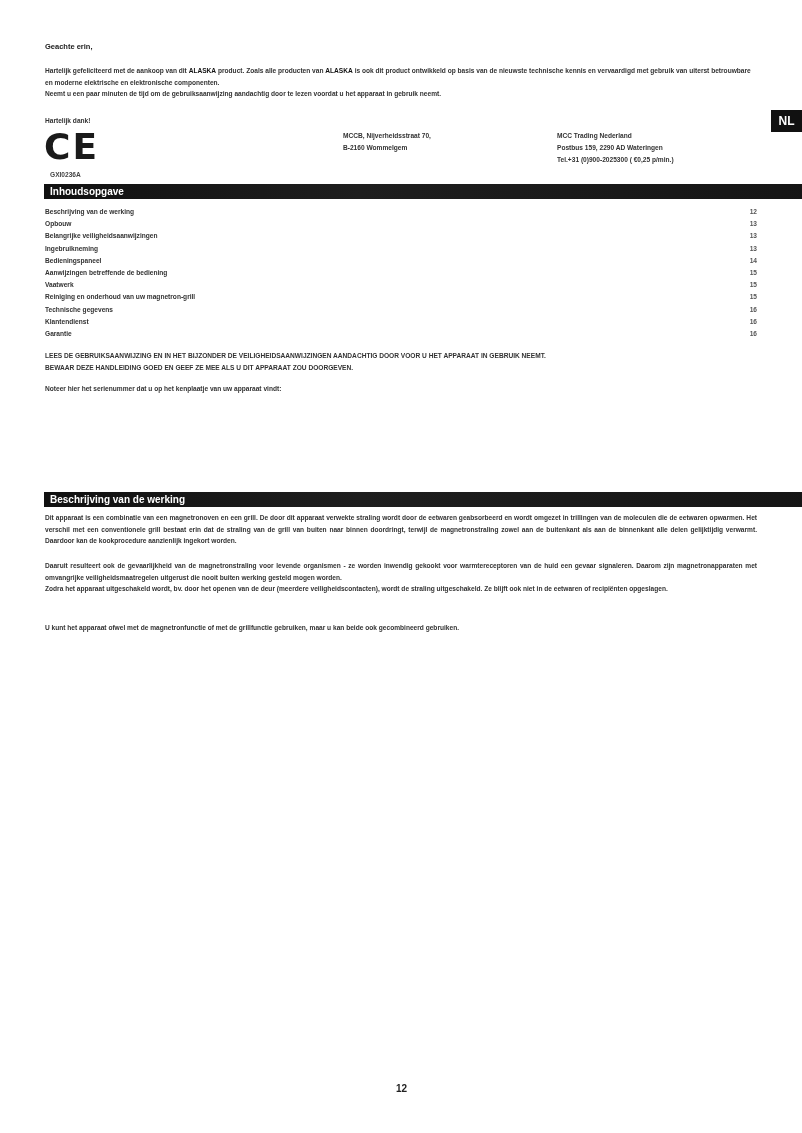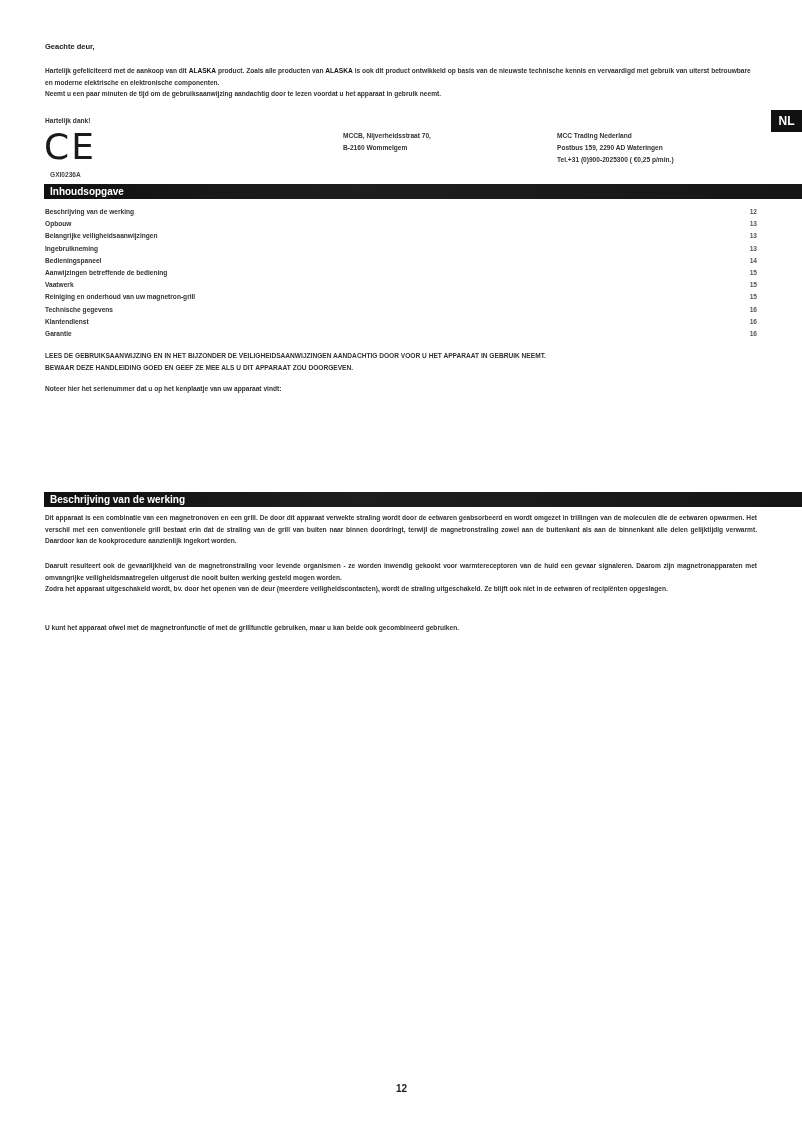--- a/index.html
+++ b/index.html
@@ -5,38 +5,38 @@
     html, body { margin: 0; padding: 0; }
     body {
       width: 802px; height: 1133px; background: #ffffff; position: relative; overflow: hidden;
       font-family: "Liberation Sans", sans-serif; color: #2a2a2a;
     }
     .abs { position: absolute; font-weight: bold; }
     .greeting { left: 45px; top: 42px; font-size: 7.5px; font-weight: bold; color: #1a1a1a; }
     .intro { left: 45px; top: 65px; width: 715px; font-size: 6.6px; line-height: 11.5px; color: #333; }
     .intro b { color: #111; }
     .thanks { left: 45px; top: 117px; font-size: 6.6px; color: #333; }
-    .ce-mark { left: 44px; top: 129px; font-size: 36px; font-weight: normal; letter-spacing: 2px; color: #1a1a1a; font-family: "DejaVu Sans", sans-serif; line-height: 36px; }
+    .ce-mark { left: 44px; top: 129px; font-size: 36px; font-weight: bold; letter-spacing: 2px; color: #1a1a1a; font-family: "DejaVu Sans", sans-serif; line-height: 36px; }
     .code { left: 50px; top: 171px; font-size: 6.6px; color: #444; }
     .addr1 { left: 343px; top: 130px; font-size: 6.6px; line-height: 12px; color: #333; }
     .addr2 { left: 557px; top: 130px; font-size: 6.6px; line-height: 12px; color: #333; }
     .nl-tab { left: 771px; top: 110px; width: 31px; height: 22px; background: #111; color: #fff; font-weight: bold; font-size: 12px; display: flex; align-items: center; justify-content: center; }
     .section-bar { left: 44px; width: 787px; height: 15px; background: linear-gradient(90deg, #111 0%, #1e1e1e 40%, #151515 100%); color: #fff; font-size: 10px; font-weight: bold; line-height: 15px; padding-left: 6px; box-sizing: border-box; }
     .toc { left: 45px; top: 206px; width: 712px; font-size: 6.6px; color: #333; }
     .toc-row { display: flex; justify-content: space-between; height: 12.2px; line-height: 12.2px; }
     .toc-page { color: #555; padding-right: 0px; }
     .warn { left: 45px; top: 350px; font-size: 6.6px; line-height: 12px; color: #333; }
     .serial { left: 45px; top: 385px; font-size: 6.6px; color: #333; }
     .body-text { left: 45px; width: 712px; font-size: 6.6px; line-height: 11.5px; color: #333; text-align: justify; }
     .page-num { left: 396px; top: 1083px; font-size: 10px; color: #222; }
   </style>
 </head>
 <body>
 
-<div class="abs greeting">Geachte deur,</div>
+<div class="abs greeting">Geachte erin,</div>
 
 <div class="abs intro">
   <span>Hartelijk gefeliciteerd met de aankoop van dit </span><b>ALASKA</b><span> product. Zoals alle producten van </span><b>ALASKA</b><span> is ook dit product ontwikkeld op basis van de nieuwste technische kennis en vervaardigd met gebruik van uiterst betrouwbare en moderne elektrische en elektronische componenten.</span><br>
   <span>Neemt u een paar minuten de tijd om de gebruiksaanwijzing aandachtig door te lezen voordat u het apparaat in gebruik neemt.</span>
 </div>
 
 <div class="abs thanks">Hartelijk dank!</div>
 <div class="abs ce-mark">CE</div>
 <div class="abs code">GXI0236A</div>
 

